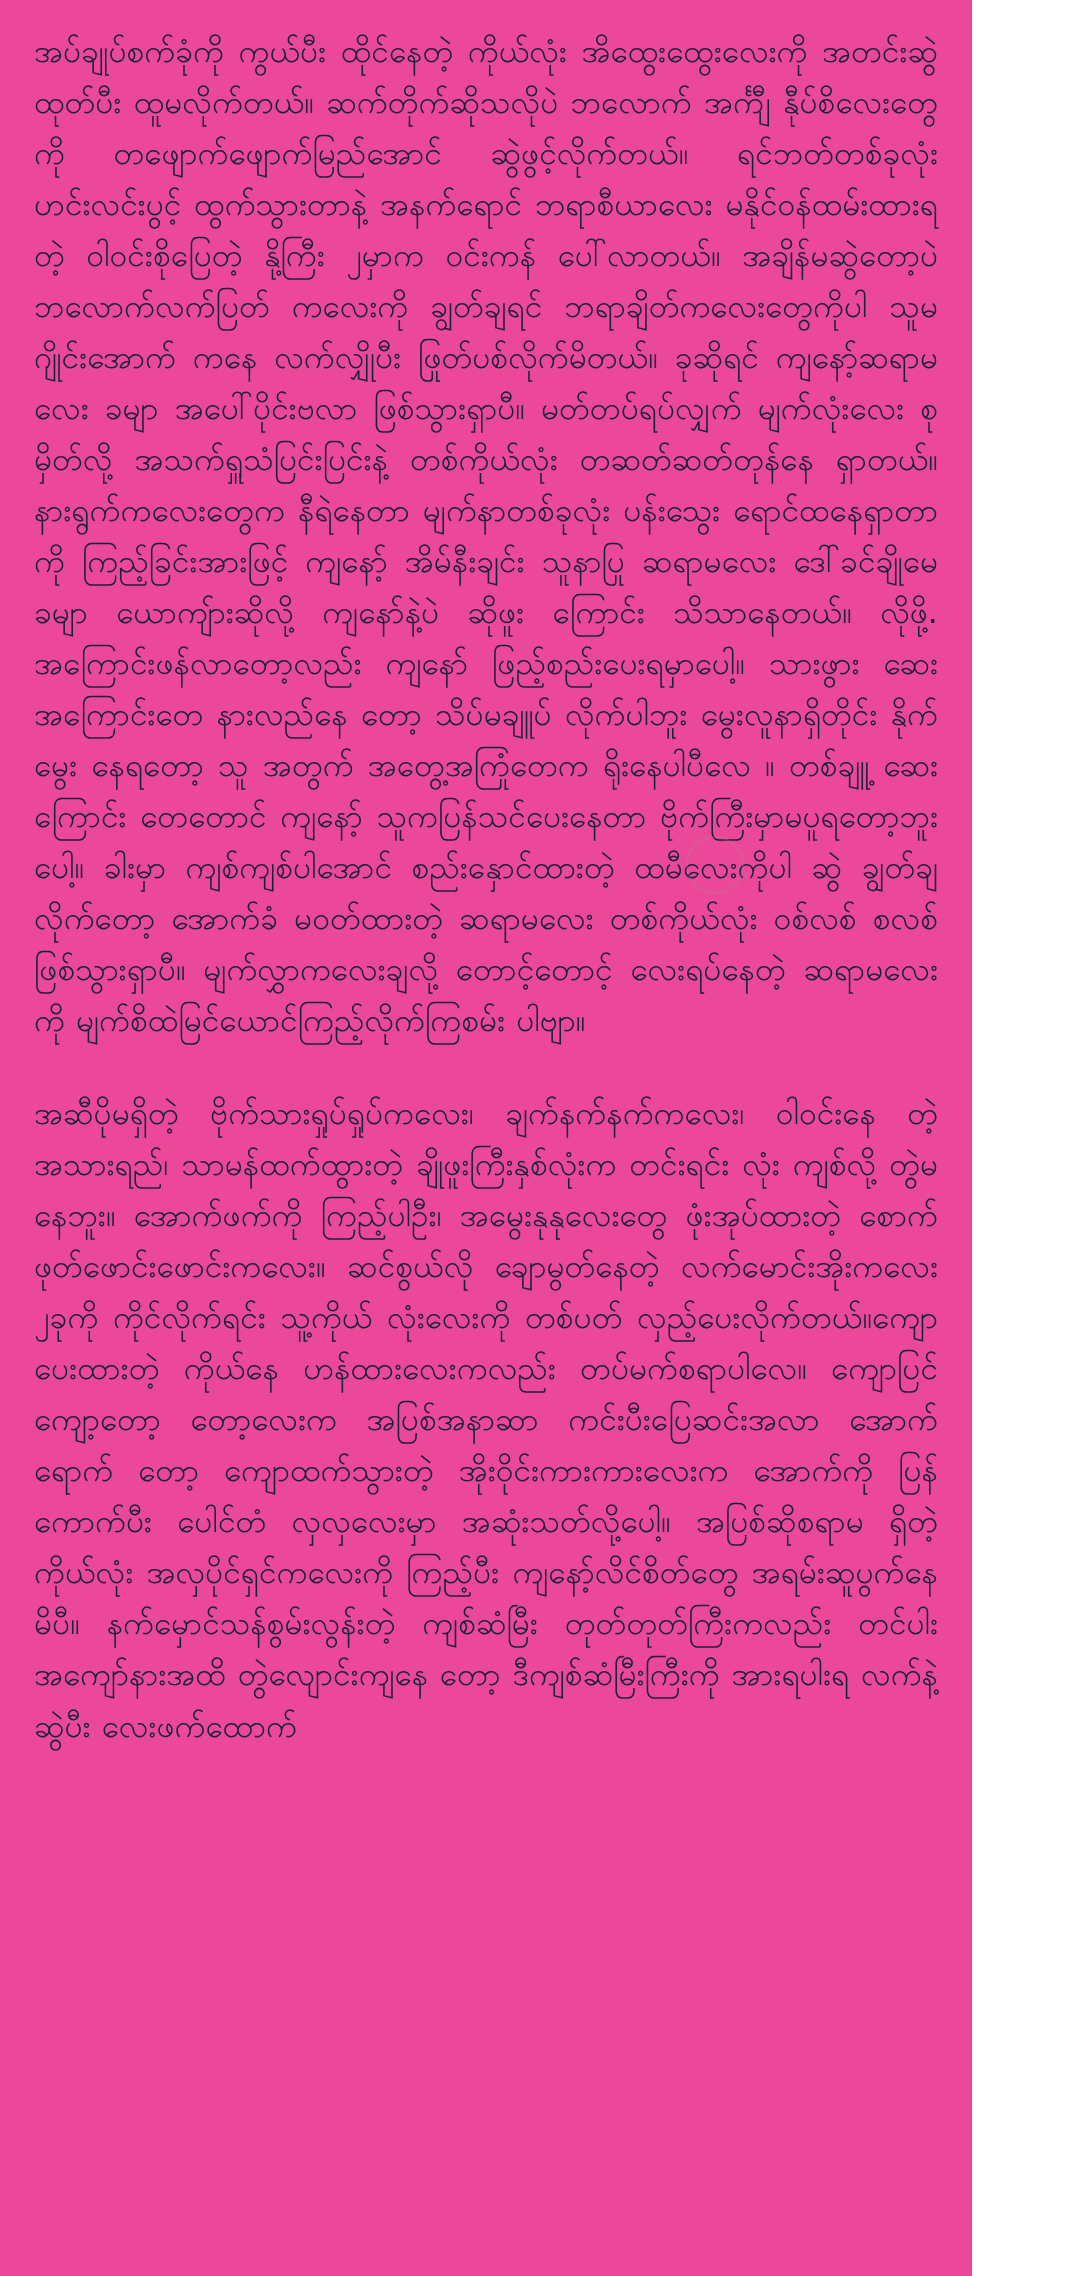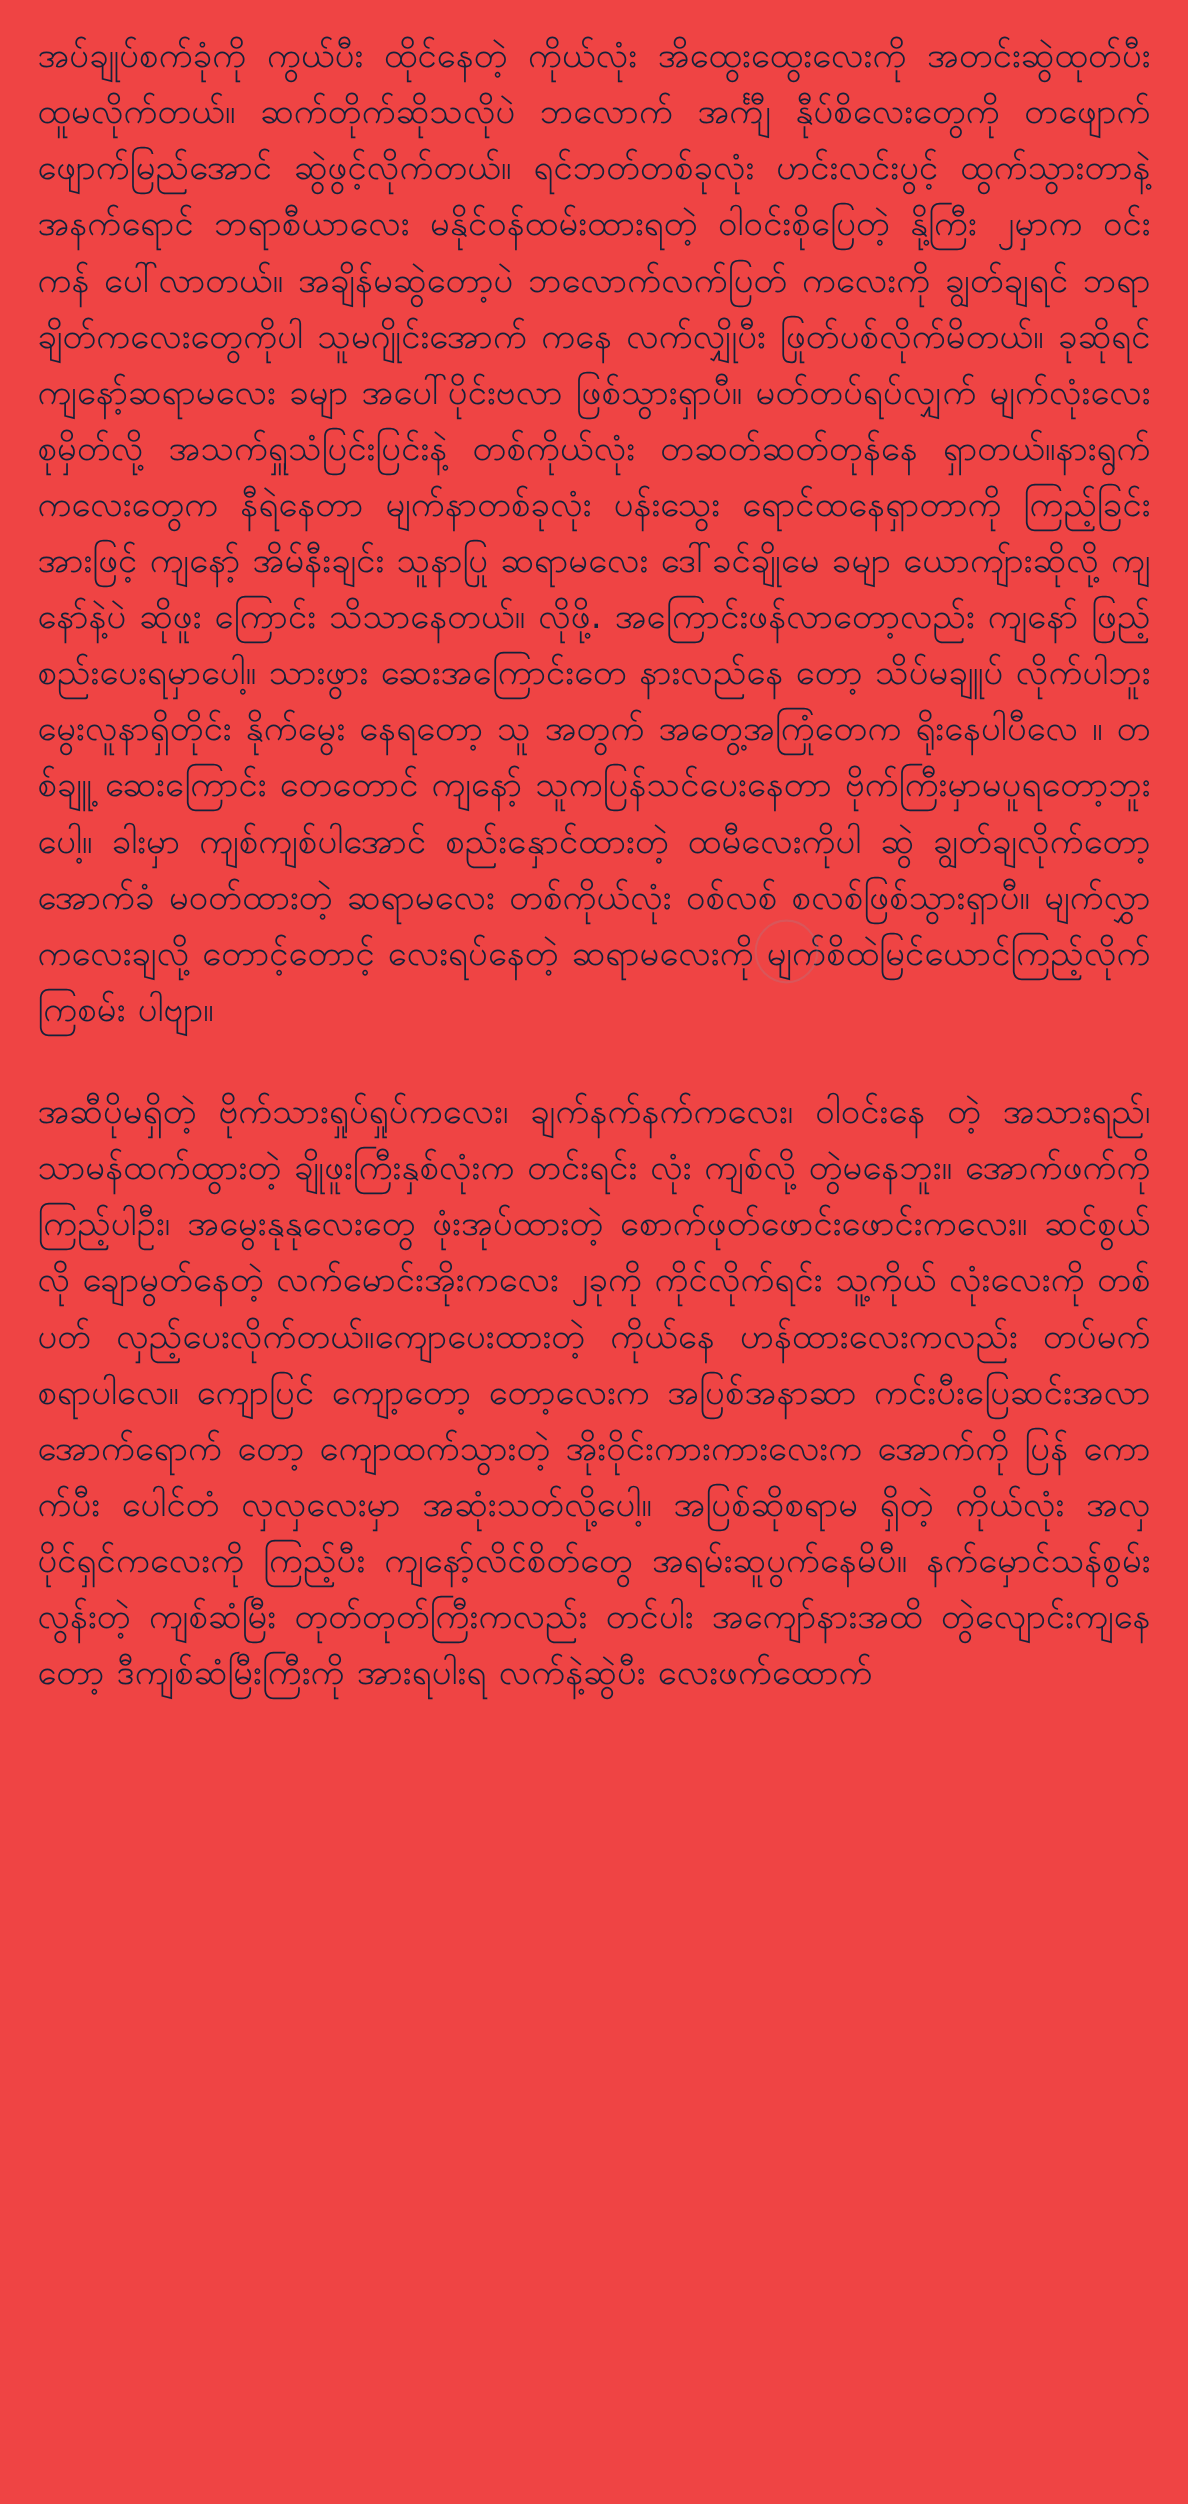--- a/index.html
+++ b/index.html
@@ -6,25 +6,25 @@
     margin: 0;
     padding: 0;
     background: #ffffff;
   }
   body {
     width: 1080px;
     min-height: 2276px;
     font-family: "DejaVu Sans", "Liberation Sans", sans-serif;
   }
   .page {
-    width: 1080px;
+    width: 972px;
     min-height: 2276px;
     box-sizing: border-box;
     padding: 26px 34px 10px 34px;
-    background: #ef4444;
+    background: #ec4899;
     position: relative;
   }
   .para {
     color: #16213a;
     font-size: 31.5px;
     line-height: 1.62;
     text-align: justify;
     text-justify: inter-word;
     word-spacing: 1px;
     margin: 0 0 42px 0;

